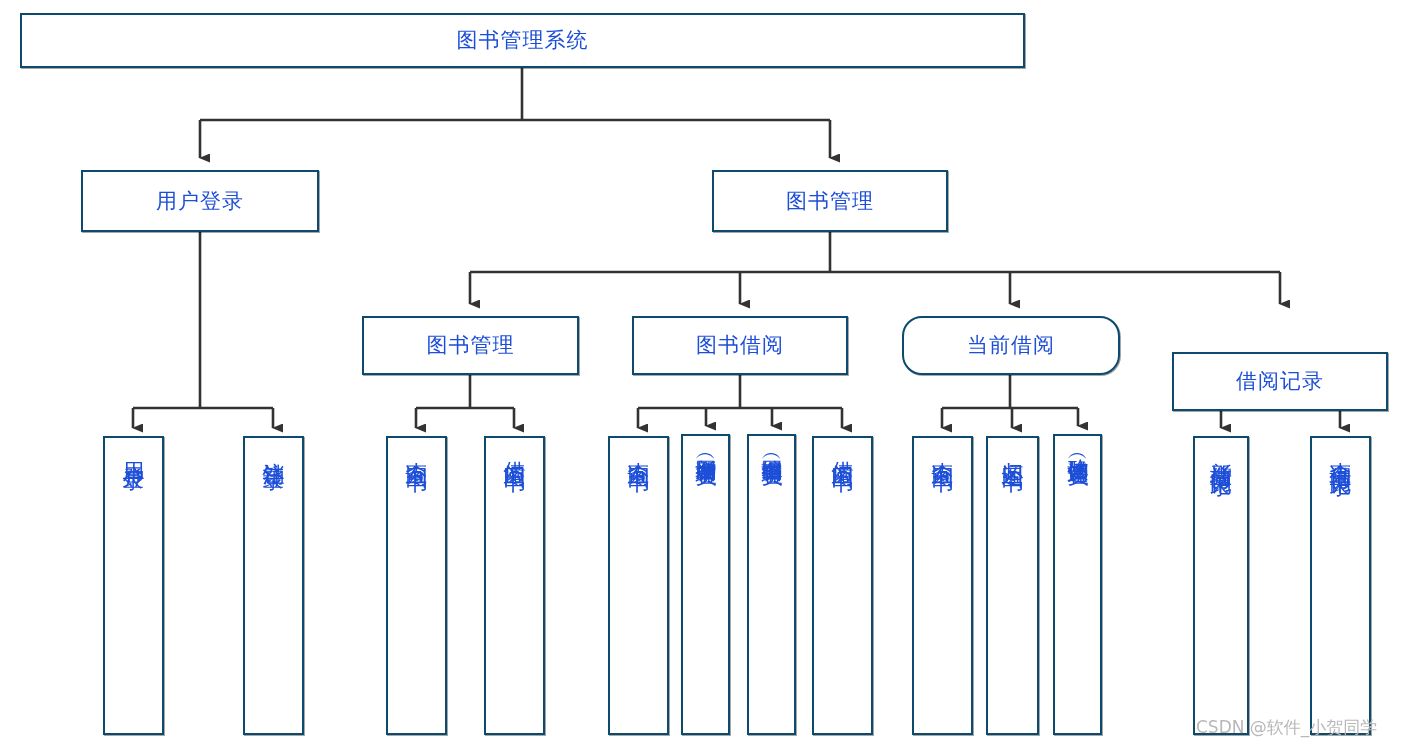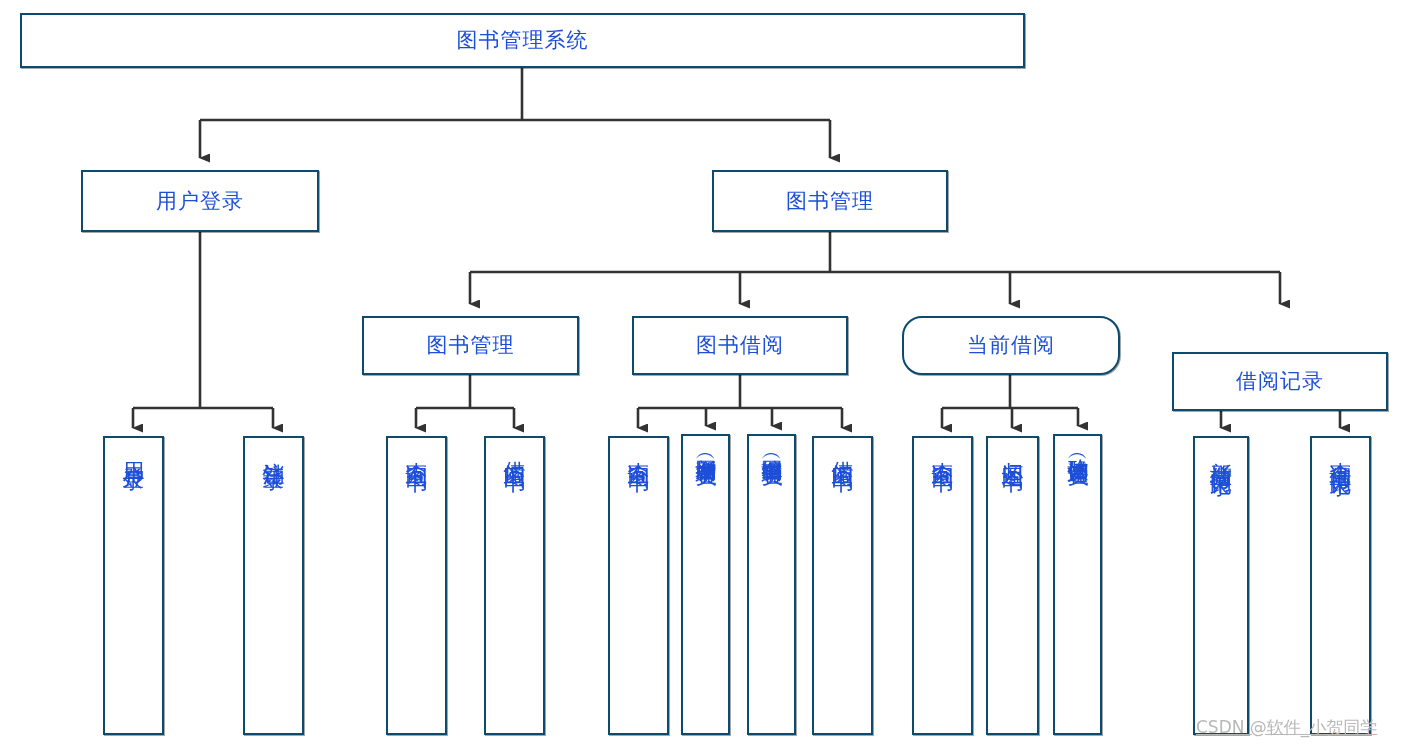--- a/index.html
+++ b/index.html
@@ -62,21 +62,20 @@
   .node.vert.narrow .label {
     font-size: 21px;
     letter-spacing: 1px;
   }
   .watermark {
     position: absolute;
     font-size: 17px;
     color: #b8b8b8;
     white-space: nowrap;
     user-select: none;
-    text-decoration: underline;
   }
 </style>
 </head>
 <body>
 
 <div id="canvas">
 
   <svg class="edges" viewBox="0 0 1405 747">
     <defs>
       <marker id="arrow" markerWidth="9" markerHeight="11" refX="4.5" refY="10" orient="auto" markerUnits="userSpaceOnUse">

